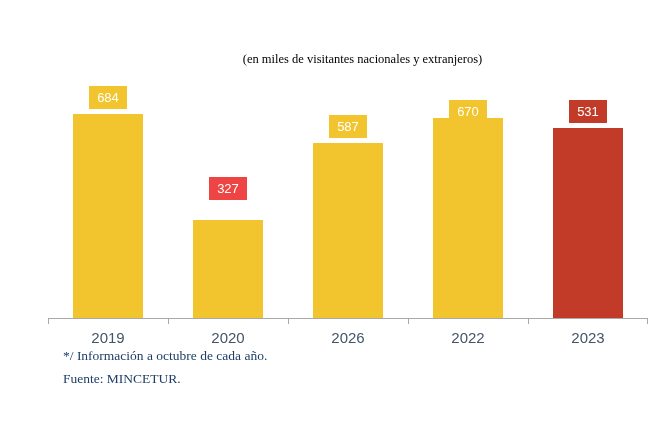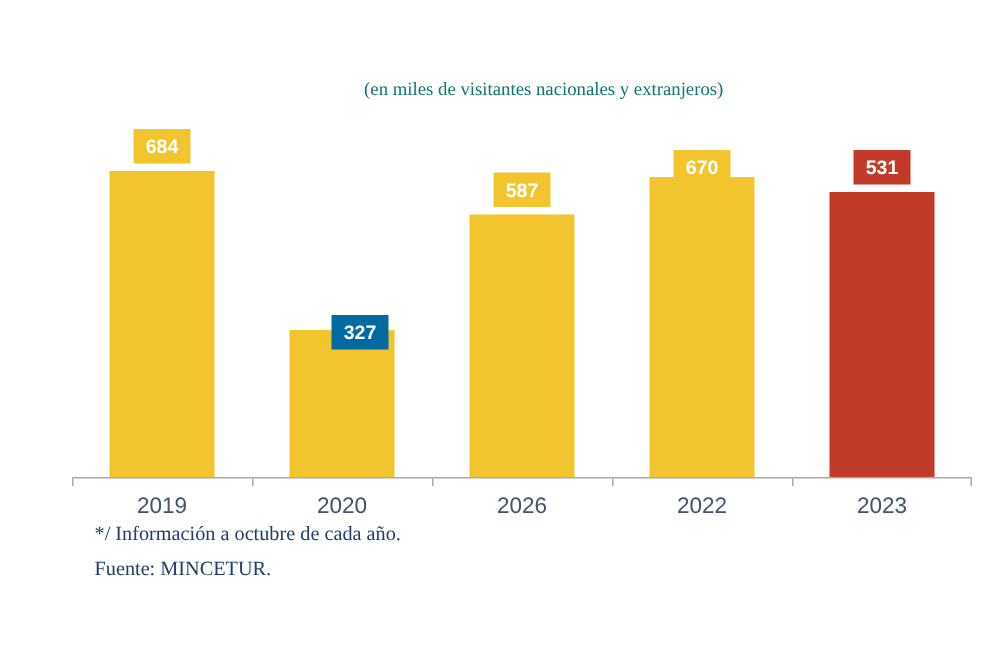--- a/index.html
+++ b/index.html
@@ -25,21 +25,21 @@
     color: #1F3D66;
     letter-spacing: 0.2px;
   }
   .chart-subtitle {
     position: absolute;
     left: 58px;
     right: 4px;
     top: 52px;
     text-align: center;
     font-size: 12.5px;
-    color: #0f766e;
+    color: #000000;
   }
   .plot {
     position: absolute;
     left: 48px;
     top: 85px;
     width: 600px;
     height: 234px;
   }
   .axis-line {
     position: absolute;
@@ -71,21 +71,21 @@
   .bar-value-box {
     position: absolute;
     left: 50%;
     transform: translateX(-50%);
     width: 38px;
     height: 23px;
     line-height: 23px;
     text-align: center;
     font-family: "Liberation Sans", sans-serif;
     font-size: 13px;
-    font-weight: bold;
+    font-weight: normal;
     color: #FFFFFF;
   }
   .year-label {
     position: absolute;
     top: 244px;
     width: 120px;
     text-align: center;
     font-family: "Liberation Sans", sans-serif;
     font-size: 15px;
     color: #44546A;
@@ -113,21 +113,21 @@
 
   <div class="plot">
     <div class="axis-line"></div>
     <div id="bars">
         <div class="bar-slot" style="left: 0px;">
           <div class="bar" style="height: 204px; background: rgb(242, 197, 47);"></div>
           <div class="bar-value-box" style="bottom: 209px; background: rgb(242, 197, 47);">684</div>
         </div>
         <div class="bar-slot" style="left: 120px;">
           <div class="bar" style="height: 98px; background: rgb(242, 197, 47);"></div>
-          <div class="bar-value-box" style="bottom: 85px; background: #0369a1; margin-left: 12px;">327</div>
+          <div class="bar-value-box" style="bottom: 118px; background: #ef4444;">327</div>
         </div>
         <div class="bar-slot" style="left: 240px;">
           <div class="bar" style="height: 175px; background: rgb(242, 197, 47);"></div>
           <div class="bar-value-box" style="bottom: 180px; background: rgb(242, 197, 47);">587</div>
         </div>
         <div class="bar-slot" style="left: 360px;">
           <div class="bar" style="height: 200px; background: rgb(242, 197, 47);"></div>
           <div class="bar-value-box" style="bottom: 195px; background: rgb(242, 197, 47);">670</div>
         </div>
         <div class="bar-slot" style="left: 480px;">

